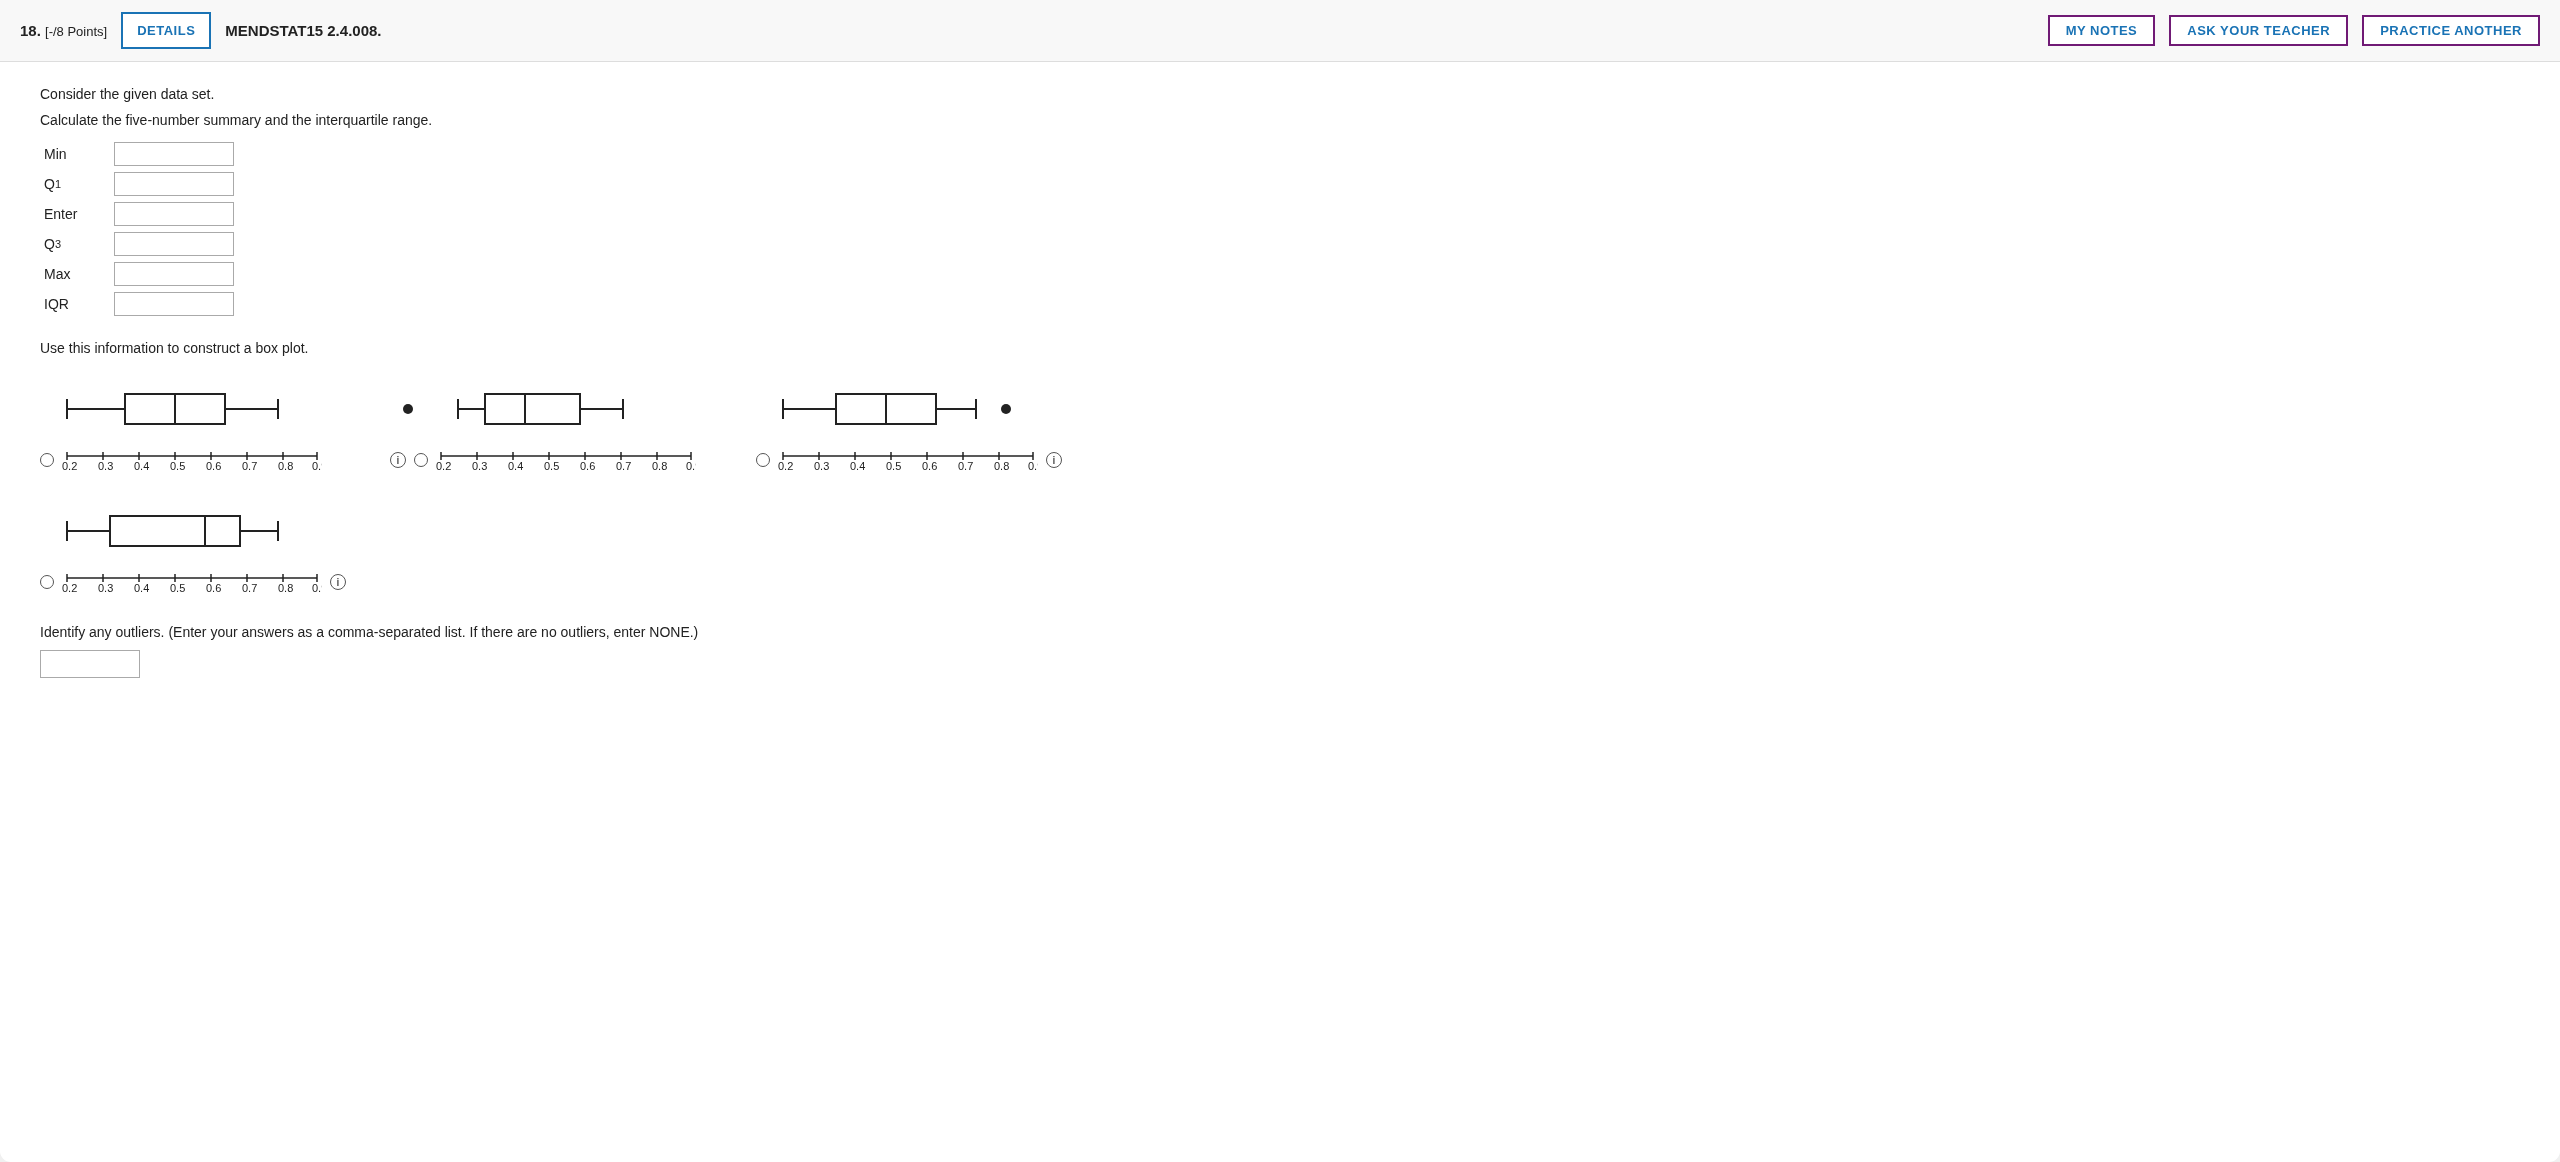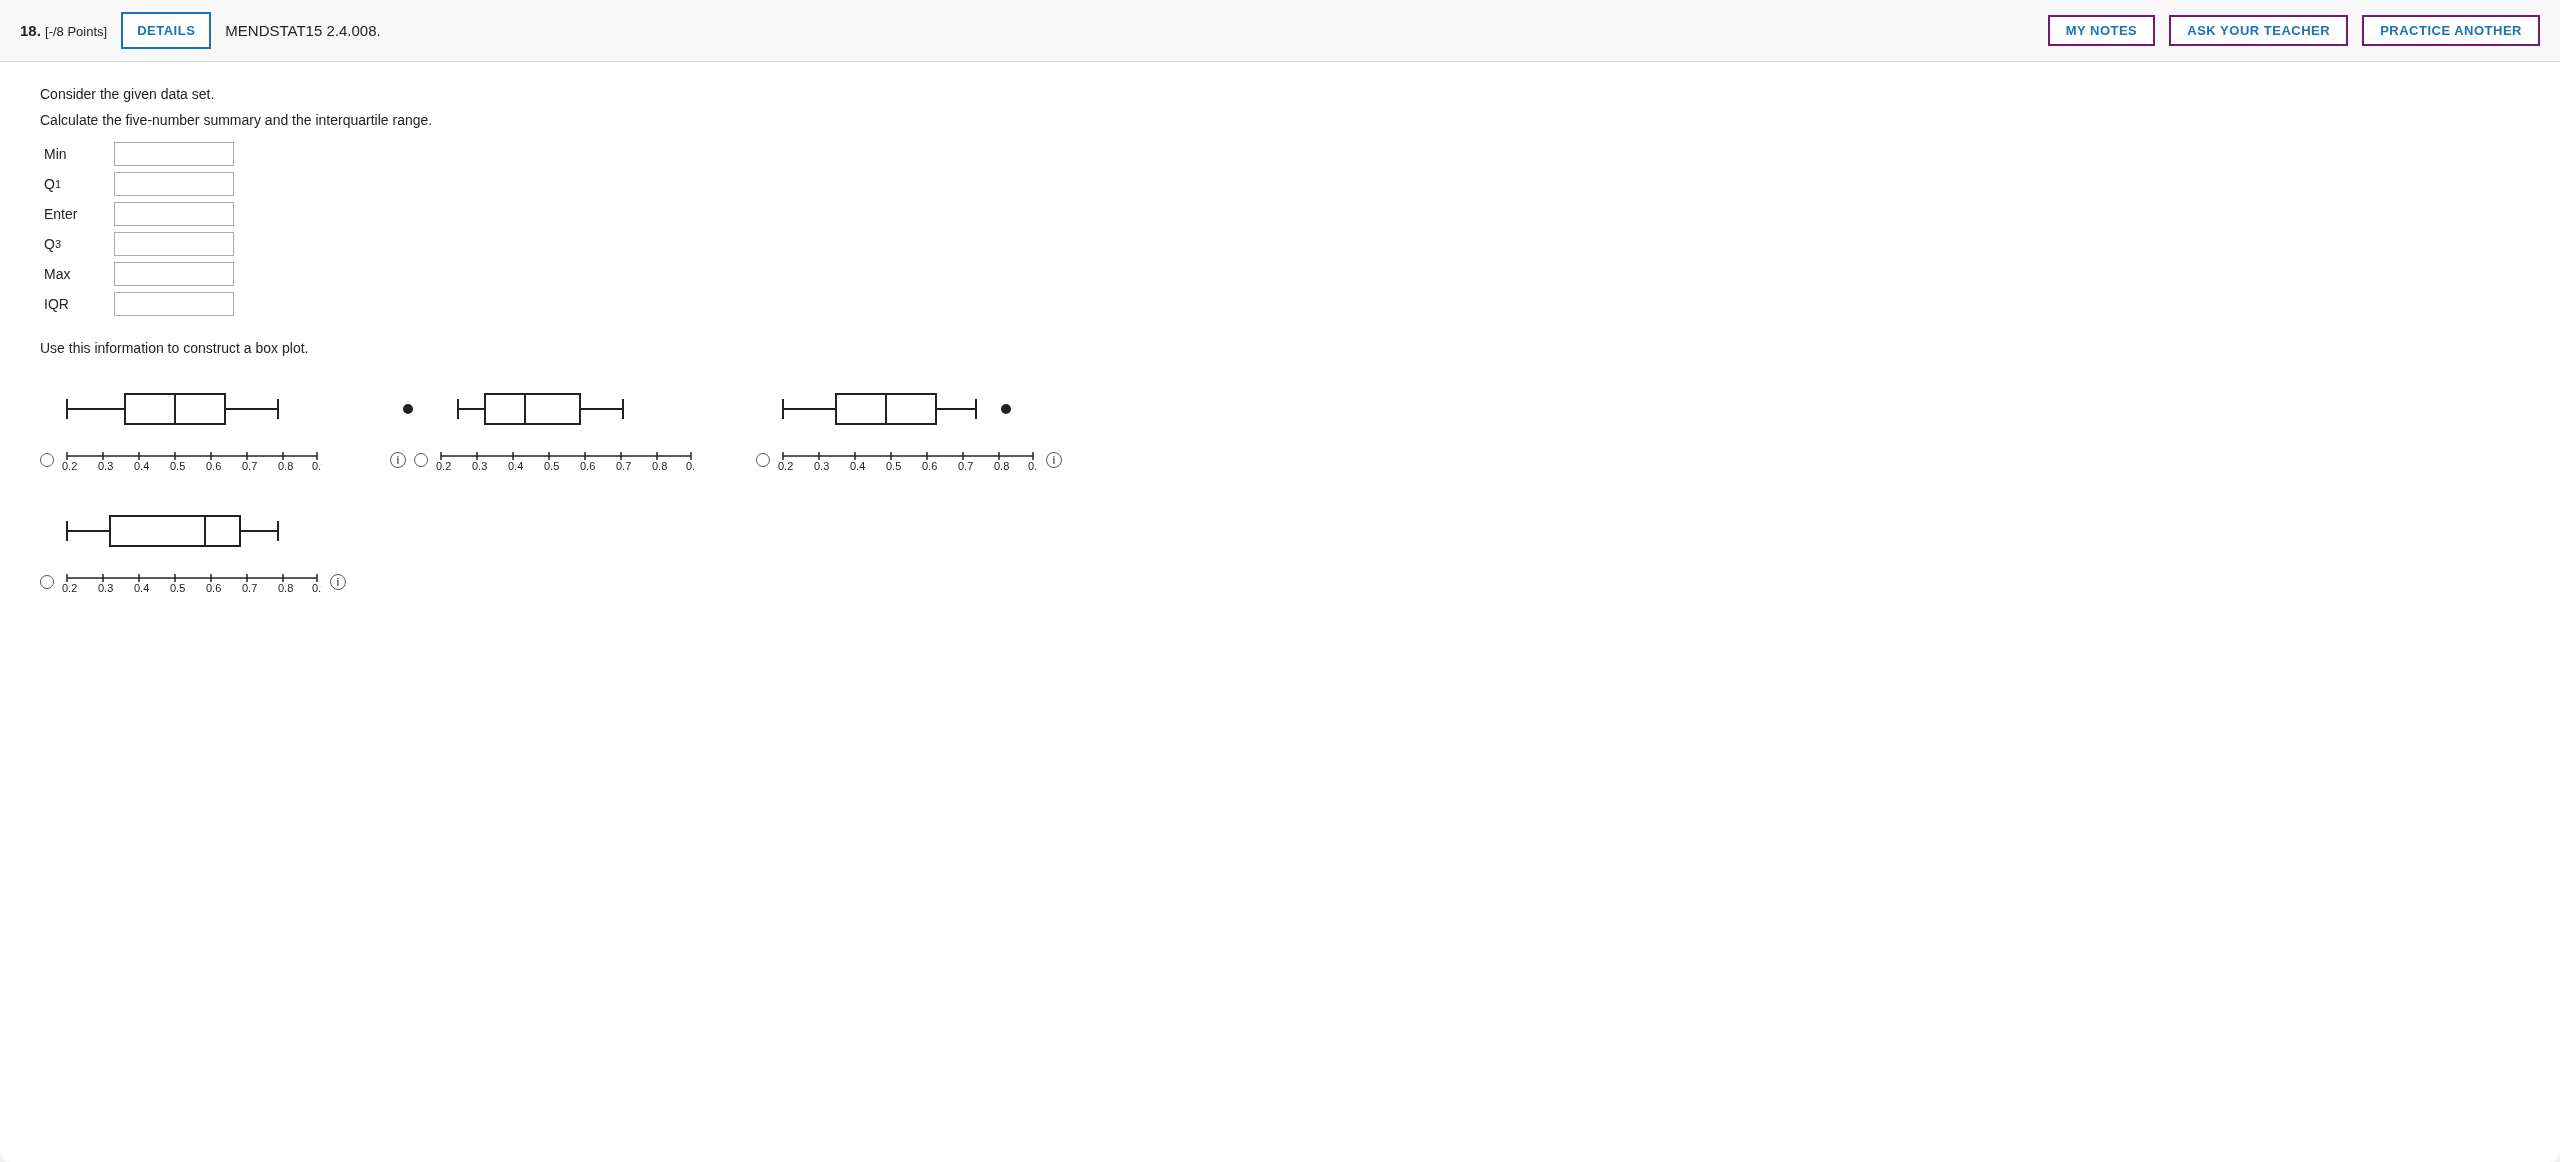--- a/index.html
+++ b/index.html
@@ -34,21 +34,21 @@
       border: 2px solid #1a73b5;
       color: #1a73b5;
       background: #fff;
       padding: 9px 14px;
       font-size: 13px;
       font-weight: bold;
       cursor: pointer;
       letter-spacing: 0.5px;
     }
     .problem-code {
-      font-weight: normal;
+      font-weight: bold;
       font-size: 15px;
     }
     .spacer { flex: 1; }
     .action-btn {
       border: 2px solid #701a75;
       color: #1a73b5;
       background: #fff;
       padding: 6px 16px;
       font-size: 13px;
       font-weight: bold;
@@ -379,15 +379,19 @@
             <line x1="221" y1="4" x2="221" y2="12" stroke="#222" stroke-width="1.5"></line>
             <text x="216" y="22" font-size="11" fill="#222">0.8</text>
             <line x1="255" y1="4" x2="255" y2="12" stroke="#222" stroke-width="1.5"></line>
             <text x="250" y="22" font-size="11" fill="#222">0.9</text>
           </svg>
           <span class="info-circle">i</span>
         </div>
       </div>
     </div>
 
+    <div class="outliers-section">
+      <p class="outliers-text">Identify any outliers. (Enter your answers as a comma-separated list. If there are no outliers, enter NONE.)</p>
+      <input class="outliers-input" type="text" style="">
+    </div>
 
   </div>
 </div>
 
 </body></html>

